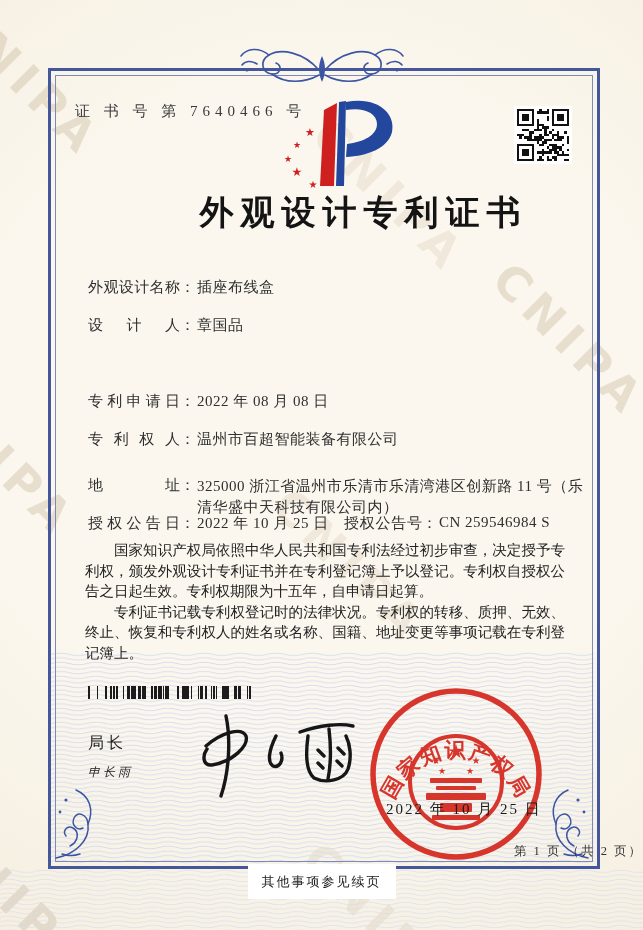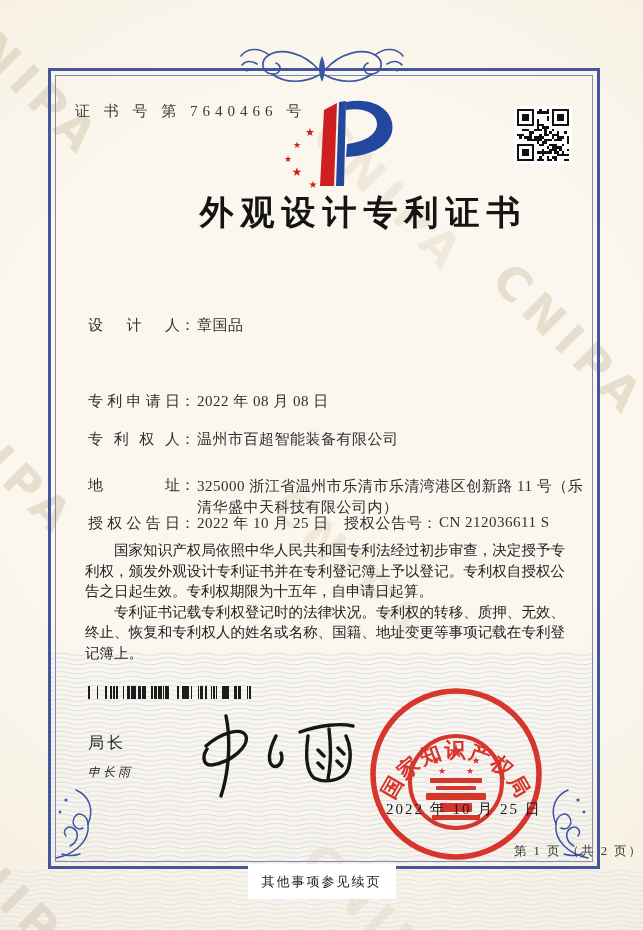--- a/index.html
+++ b/index.html
@@ -279,36 +279,39 @@
           <rect x="16" y="2" width="3" height="3"></rect>
           <rect x="0" y="14" width="7" height="7"></rect>
           <rect x="1" y="15" width="5" height="5" fill="#fff"></rect>
           <rect x="2" y="16" width="3" height="3"></rect>
         </g>
     </svg>
   </div>
 
   <div class="title">外观设计专利证书</div>
 
+  <div class="field-row" style="top:278px">
+    <span class="flabel">外观设计名称</span><span class="fcolon">：</span><span class="fvalue">插座布线盒</span>
+  </div>
   <div class="field-row" style="top:316px">
     <span class="flabel">设计人</span><span class="fcolon">：</span><span class="fvalue">章国品</span>
   </div>
   <div class="field-row" style="top:392px">
     <span class="flabel">专利申请日</span><span class="fcolon">：</span><span class="fvalue">2022 年 08 月 08 日</span>
   </div>
   <div class="field-row" style="top:430px">
     <span class="flabel">专利权人</span><span class="fcolon">：</span><span class="fvalue">温州市百超智能装备有限公司</span>
   </div>
   <div class="field-row" style="top:476px">
     <span class="flabel">地址</span><span class="fcolon">：</span><span class="fvalue wrap">325000 浙江省温州市乐清市乐清湾港区创新路 11 号（乐清华盛中天科技有限公司内）</span>
   </div>
   <div class="field-row" style="top:514px">
     <span class="flabel">授权公告日</span><span class="fcolon">：</span><span class="fvalue">2022 年 10 月 25 日</span>
     <span class="grant-group">
-      <span class="flabel narrow">授权公告号</span><span class="fcolon">：</span><span class="fvalue">CN 212036611 S</span>
+      <span class="flabel narrow">授权公告号</span><span class="fcolon">：</span><span class="fvalue">CN 259546984 S</span>
     </span>
   </div>
 
   <div class="paras">
     <p>国家知识产权局依照中华人民共和国专利法经过初步审查，决定授予专利权，颁发外观设计专利证书并在专利登记簿上予以登记。专利权自授权公告之日起生效。专利权期限为十五年，自申请日起算。</p>
     <p>专利证书记载专利权登记时的法律状况。专利权的转移、质押、无效、终止、恢复和专利权人的姓名或名称、国籍、地址变更等事项记载在专利登记簿上。</p>
   </div>
 
   <svg class="barcode" width="168" height="13">
     <g fill="#1c1c1c">

